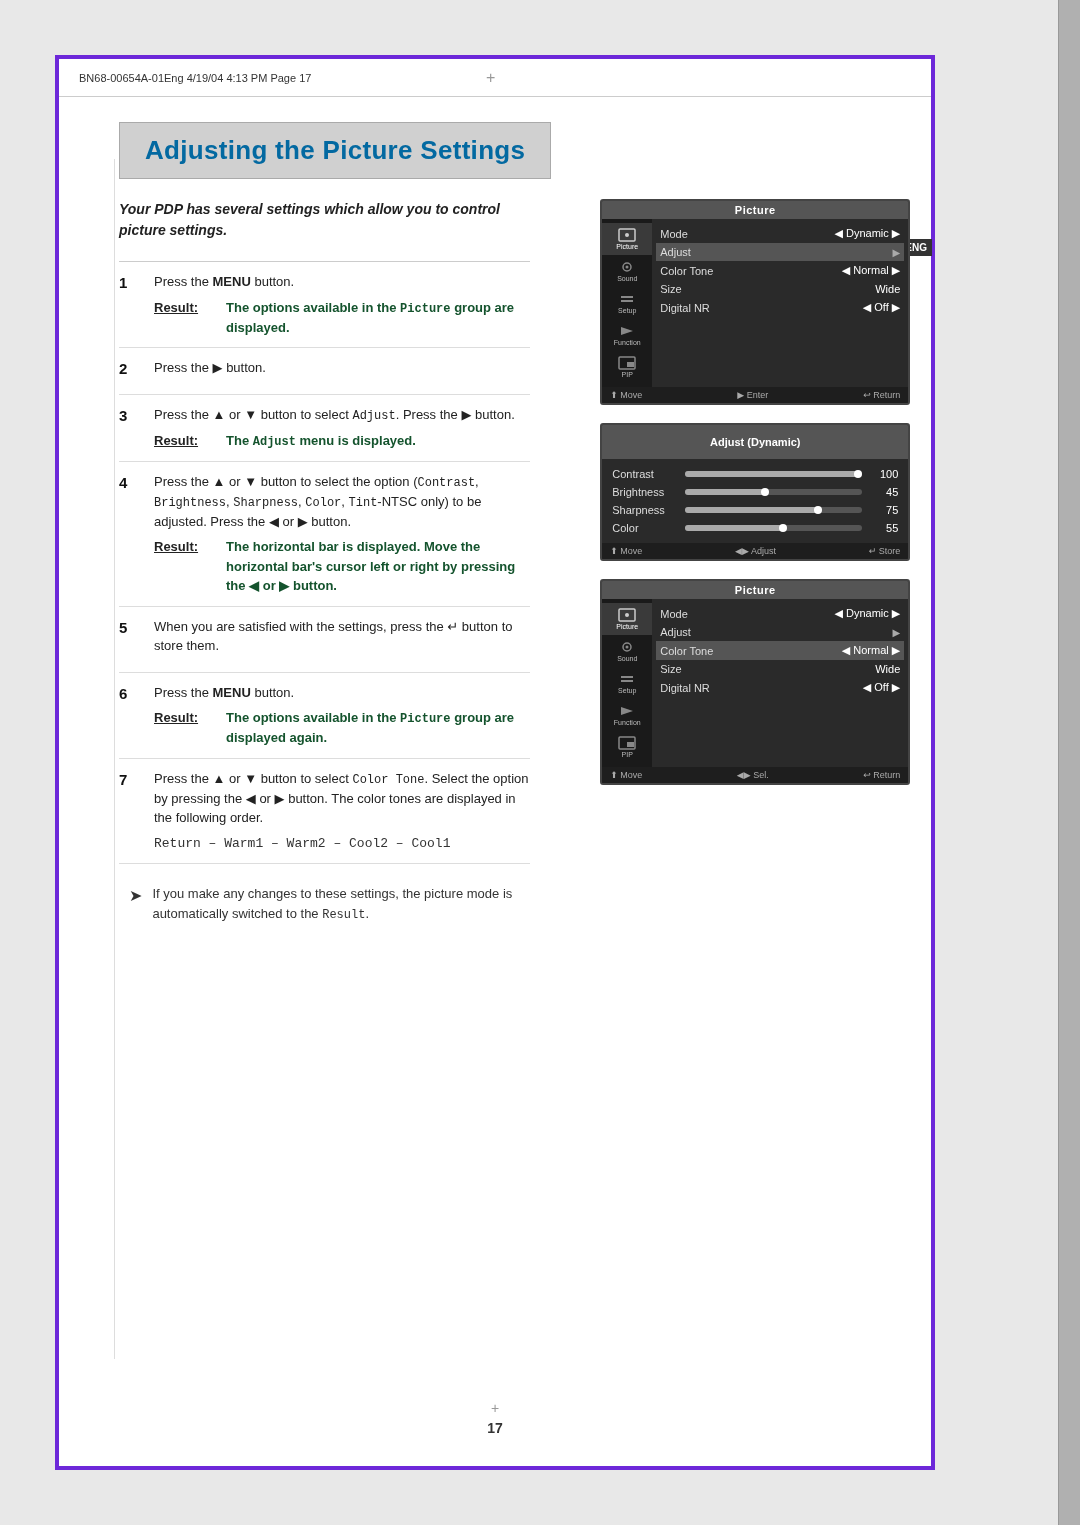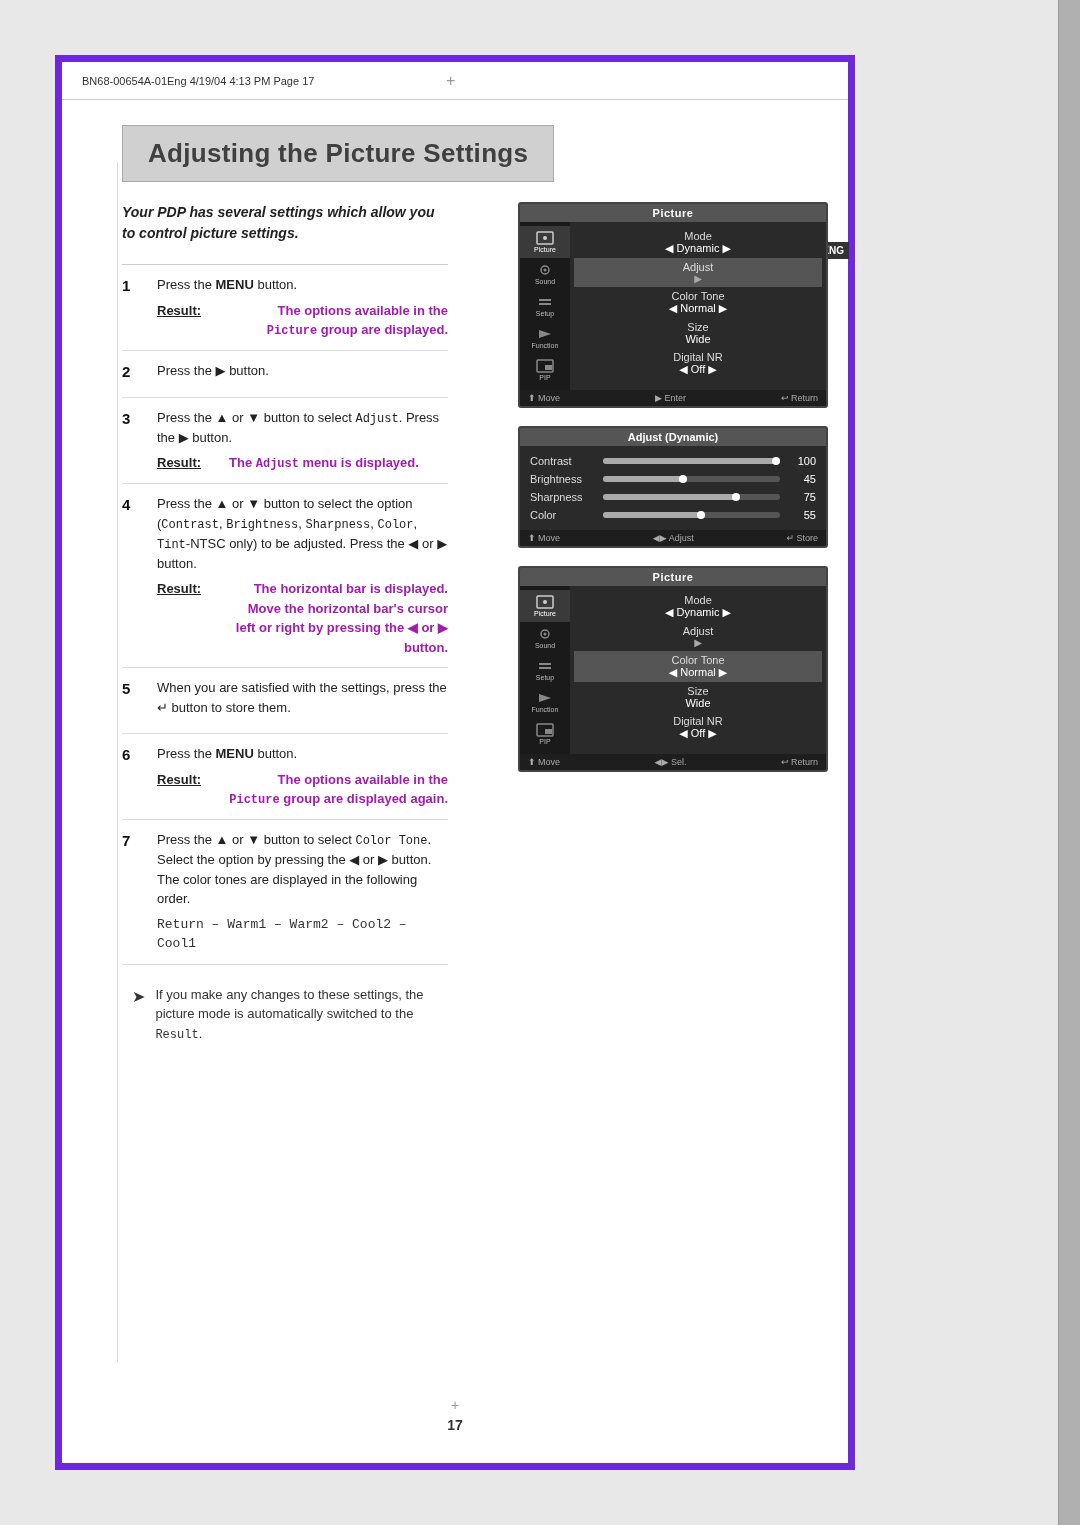--- a/index.html
+++ b/index.html
@@ -18,24 +18,24 @@
       height: 1525px;
       background: #e8e8e8;
       position: relative;
     }
 
     
     .main-content {
       position: absolute;
       left: 55px;
       top: 55px;
-      width: 800px;
+      width: 880px;
       height: 1415px;
       background: white;
-      border: 7px solid #6d28d9;
+      border: 4px solid #6d28d9;
     }
 
     
     .header-strip {
       position: absolute;
       top: 0;
       left: 0;
       width: 100%;
       height: 38px;
       display: flex;
@@ -80,21 +80,21 @@
       background: #d0d0d0;
       border: 1px solid #aaa;
       padding: 12px 25px;
       display: inline-block;
       margin-bottom: 20px;
     }
 
     .page-title-box h1 {
       font-size: 26px;
       font-weight: bold;
-      color: #404040;
+      color: #0369a1;
       letter-spacing: 0.3px;
       text-align: right;
     }
 
     
     .content-area {
       position: absolute;
       top: 140px;
       left: 0;
       width: 100%;
@@ -164,22 +164,21 @@
 
     .result-label {
       font-size: 13px;
       color: #222;
       text-decoration: underline;
       min-width: 55px;
     }
 
     .result-text {
       font-size: 13px;
-      color: #a21caf;
-      text-align: right;
+      color: #14532d;
     }
 
     code, .mono {
       font-family: 'Courier New', monospace;
       font-size: 12px;
     }
 
     strong.bold-label {
       font-weight: bold;
     }
@@ -299,21 +298,20 @@
       padding: 5px 8px;
       background: #2a2a2a;
     }
 
     .tv-menu-row {
       display: flex;
       justify-content: space-between;
       align-items: center;
       padding: 3px 0;
       font-size: 11px;
-      flex-direction: column;
     }
 
     .tv-menu-row.highlighted {
       background: #555;
       padding: 3px 4px;
       margin: 0 -4px;
     }
 
     .tv-menu-label {
       color: #ddd;
@@ -354,21 +352,21 @@
       overflow: hidden;
       width: 310px;
     }
 
     .tv-adjust-title {
       background: #555;
       color: white;
       font-size: 11px;
       font-weight: bold;
       text-align: center;
-      padding: 3px 0;
+      padding: 11px 0;
     }
 
     .tv-adjust-body {
       padding: 6px 10px;
     }
 
     .tv-adjust-row {
       display: flex;
       align-items: center;
       padding: 3px 0;

